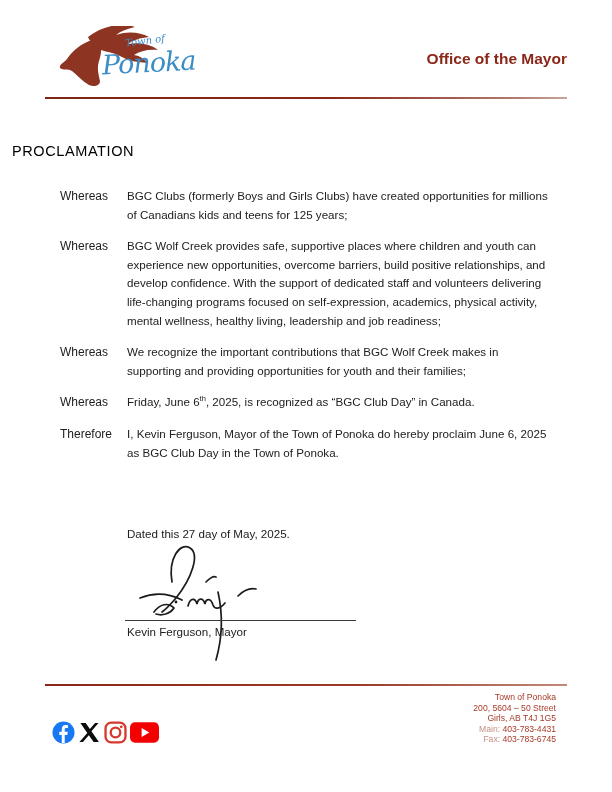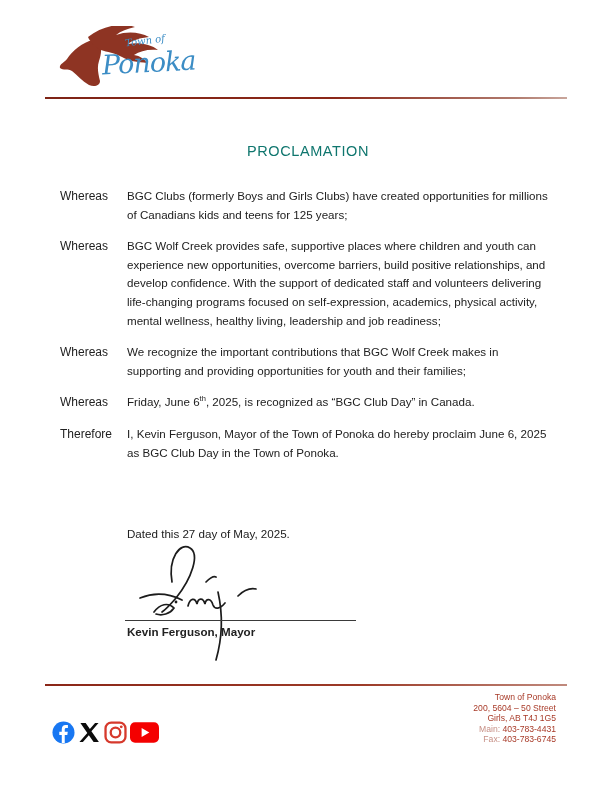--- a/index.html
+++ b/index.html
@@ -39,32 +39,32 @@
   .office-title{
     position:absolute;right:45px;top:50px;
     font-size:15.5px;font-weight:bold;color:var(--dark-red);
   }
   .header-rule{
     position:absolute;left:45px;right:45px;top:97px;height:2px;
     background:linear-gradient(to right,#7e2416 0%,#8b2718 55%,#b07a6d 90%,#c9a69c 100%);
   }
   
   .doc-title{
-    position:absolute;left:4px;right:0;top:143px;
-    text-align:center;font-size:14.5px;letter-spacing:.6px;color:#0f766e;
+    position:absolute;left:12px;right:0;top:143px;
+    text-align:left;font-size:14.5px;letter-spacing:.6px;color:#000000;
   }
   .rows{position:absolute;left:60px;top:187px;width:492px;}
   .row{display:flex;margin-bottom:13px;}
   .row .label{width:67px;flex:0 0 67px;font-size:12px;line-height:18.6px;}
   .row .text{flex:1;font-size:11.6px;line-height:18.6px;}
   .row .text sup{font-size:7.5px;line-height:0;}
   .dated{position:absolute;left:127px;top:527px;font-size:11.6px;}
   .signature-svg{position:absolute;left:110px;top:540px;}
   .sig-line{position:absolute;left:125px;top:620px;width:231px;height:1.3px;background:#3a3a3a;}
-  .sig-name{position:absolute;left:127px;top:625px;font-size:11.6px;font-weight:bold;}
+  .sig-name{position:absolute;left:127px;top:625px;font-size:11.6px;}
   
   .footer-rule{
     position:absolute;left:45px;right:45px;top:684px;height:1.6px;
     background:linear-gradient(to right,#8b2718 0%,#9c3a27 60%,#c08a7d 100%);
   }
   .footer-left{
     position:absolute;left:55px;top:694px;
     font-size:8.6px;line-height:11px;color:var(--footer-red);
   }
   .social{position:absolute;left:52px;top:721px;display:flex;align-items:center;gap:3px;}
@@ -82,20 +82,21 @@
 
   <div class="logo">
     <svg class="horse" width="110" height="60" viewBox="0 0 110 60">
       <path fill="#8e3423" d="M38 14 C28 16 17 25 12 33 C9 37 4 38 5 42 C8 45 13 42 17 45 C22 49 27 55 34 59 C39 61 45 60 45 55 C43 47 42 41 44 35 C46 29 47 23 45 19 C43 15 41 13 38 14 Z"></path>
       <path fill="#8e3423" d="M37 15 L43 6 L46 17 Z"></path>
       <path fill="#8e3423" d="M33 11 C47 0 66 -4 80 1 C72 3 66 5 61 9 C72 5 85 6 94 11 C85 12 78 14 73 18 C83 16 96 18 103 24 C93 23 85 25 79 29 C85 30 90 33 92 37 C83 36 73 35 67 31 C60 27 52 26 46 24 C41 22 35 16 33 11 Z"></path>
     </svg>
     <span class="town-of">Town of</span>
     <span class="ponoka">Ponoka</span>
   </div>
+  <div class="office-title">Office of the Mayor</div>
   <div class="header-rule"></div>
 
   <div class="doc-title">PROCLAMATION</div>
 
   <div class="rows">
     <div class="row">
       <div class="label">Whereas</div>
       <div class="text">BGC Clubs (formerly Boys and Girls Clubs) have created opportunities for millions of Canadians kids and teens for 125 years;</div>
     </div>
     <div class="row">

